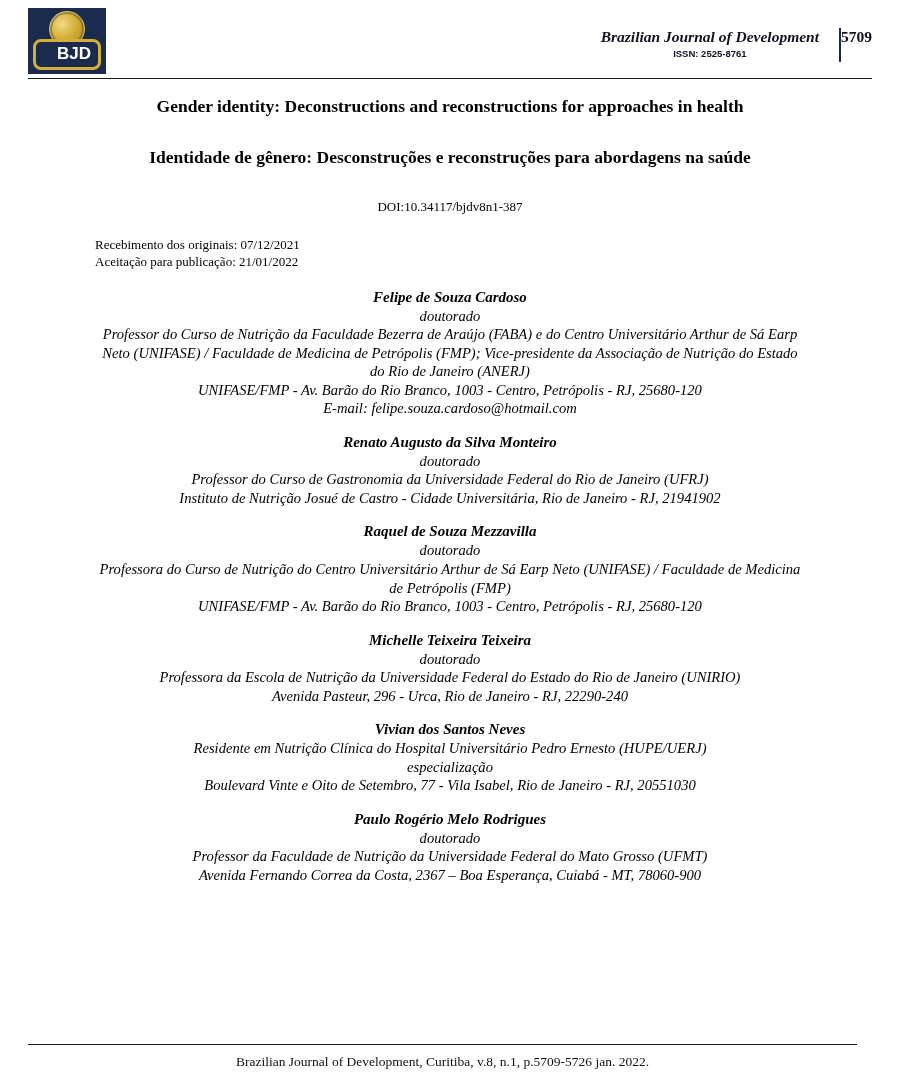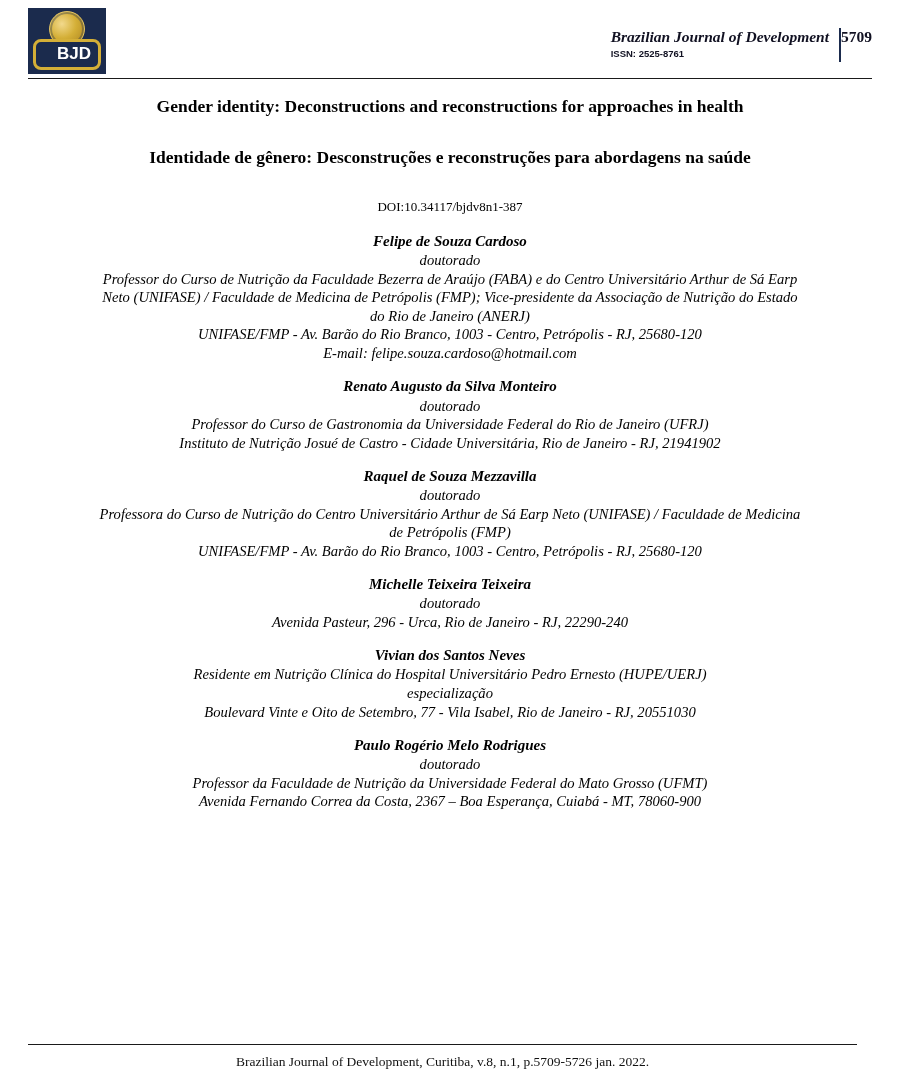--- a/index.html
+++ b/index.html
@@ -60,22 +60,22 @@
     background: #1b2b4d;
   }
   .header-right {
     position: absolute;
     top: 28px;
     right: 28px;
     display: flex;
     align-items: flex-start;
   }
   .header-left-col {
-    text-align: left;
-    padding-right: 10px;
+    text-align: center;
+    padding-right: 20px;
   }
   .journal-name {
     font-family: "Liberation Serif", serif;
     font-style: italic;
     font-weight: bold;
     font-size: 15.5px;
     color: #111122;
     white-space: nowrap;
   }
   .issn {
@@ -193,20 +193,24 @@
     </div>
   </header>
   <div class="header-rule"></div>
 
   <main class="content">
     <h1 class="title-en">Gender identity: Deconstructions and reconstructions for approaches in health</h1>
     <h2 class="title-pt">Identidade de gênero: Desconstruções e reconstruções para abordagens na saúde</h2>
 
     <p class="doi">DOI:10.34117/bjdv8n1-387</p>
 
+    <p class="received">
+      <span>Recebimento dos originais: 07/12/2021</span><br>
+      <span>Aceitação para publicação: 21/01/2022</span>
+    </p>
 
     <div class="authors" id="authors">
         <div class="author-block">
           <p class="author-name">Felipe de Souza Cardoso</p>
           <p class="author-line">doutorado</p>
           <p class="author-line">Professor do Curso de Nutrição da Faculdade Bezerra de Araújo (FABA) e do Centro Universitário Arthur de Sá Earp Neto (UNIFASE) / Faculdade de Medicina de Petrópolis (FMP); Vice-presidente da Associação de Nutrição do Estado do Rio de Janeiro (ANERJ)</p>
           <p class="author-line">UNIFASE/FMP - Av. Barão do Rio Branco, 1003 - Centro, Petrópolis - RJ, 25680-120</p>
           <p class="author-line">E-mail: felipe.souza.cardoso@hotmail.com</p>
         </div>
         <div class="author-block">
@@ -217,20 +221,21 @@
         </div>
         <div class="author-block">
           <p class="author-name">Raquel de Souza Mezzavilla</p>
           <p class="author-line">doutorado</p>
           <p class="author-line">Professora do Curso de Nutrição do Centro Universitário Arthur de Sá Earp Neto (UNIFASE) / Faculdade de Medicina de Petrópolis (FMP)</p>
           <p class="author-line">UNIFASE/FMP - Av. Barão do Rio Branco, 1003 - Centro, Petrópolis - RJ, 25680-120</p>
         </div>
         <div class="author-block">
           <p class="author-name">Michelle Teixeira Teixeira</p>
           <p class="author-line">doutorado</p>
+          <p class="author-line">Professora da Escola de Nutrição da Universidade Federal do Estado do Rio de Janeiro (UNIRIO)</p>
           <p class="author-line">Avenida Pasteur, 296 - Urca, Rio de Janeiro - RJ, 22290-240</p>
         </div>
         <div class="author-block">
           <p class="author-name">Vivian dos Santos Neves</p>
           <p class="author-line">Residente em Nutrição Clínica do Hospital Universitário Pedro Ernesto (HUPE/UERJ)</p>
           <p class="author-line">especialização</p>
           <p class="author-line">Boulevard Vinte e Oito de Setembro, 77 - Vila Isabel, Rio de Janeiro - RJ, 20551030</p>
         </div>
         <div class="author-block">
           <p class="author-name">Paulo Rogério Melo Rodrigues</p>

